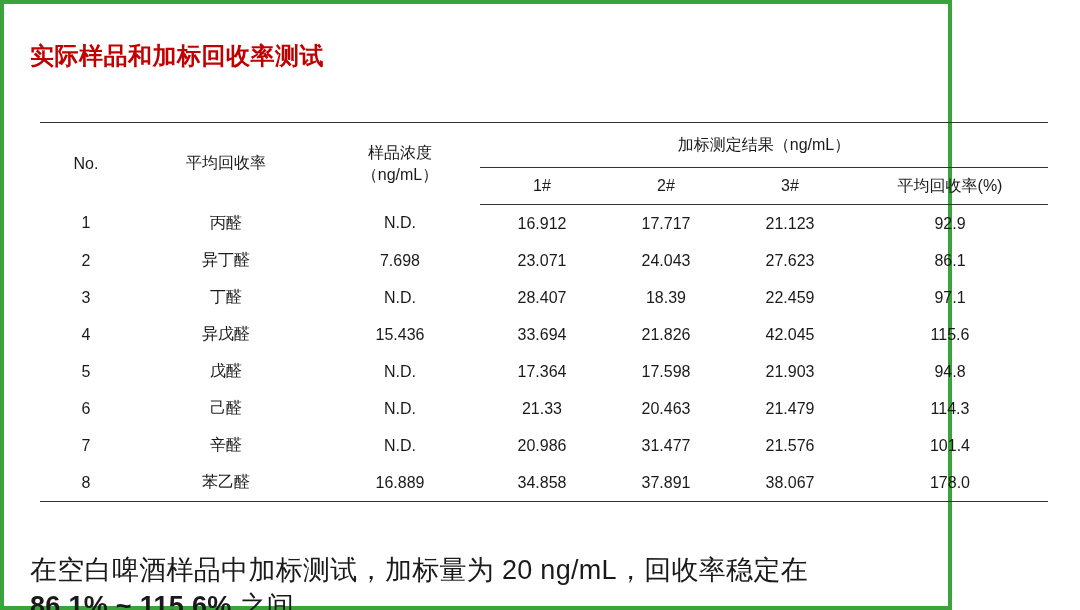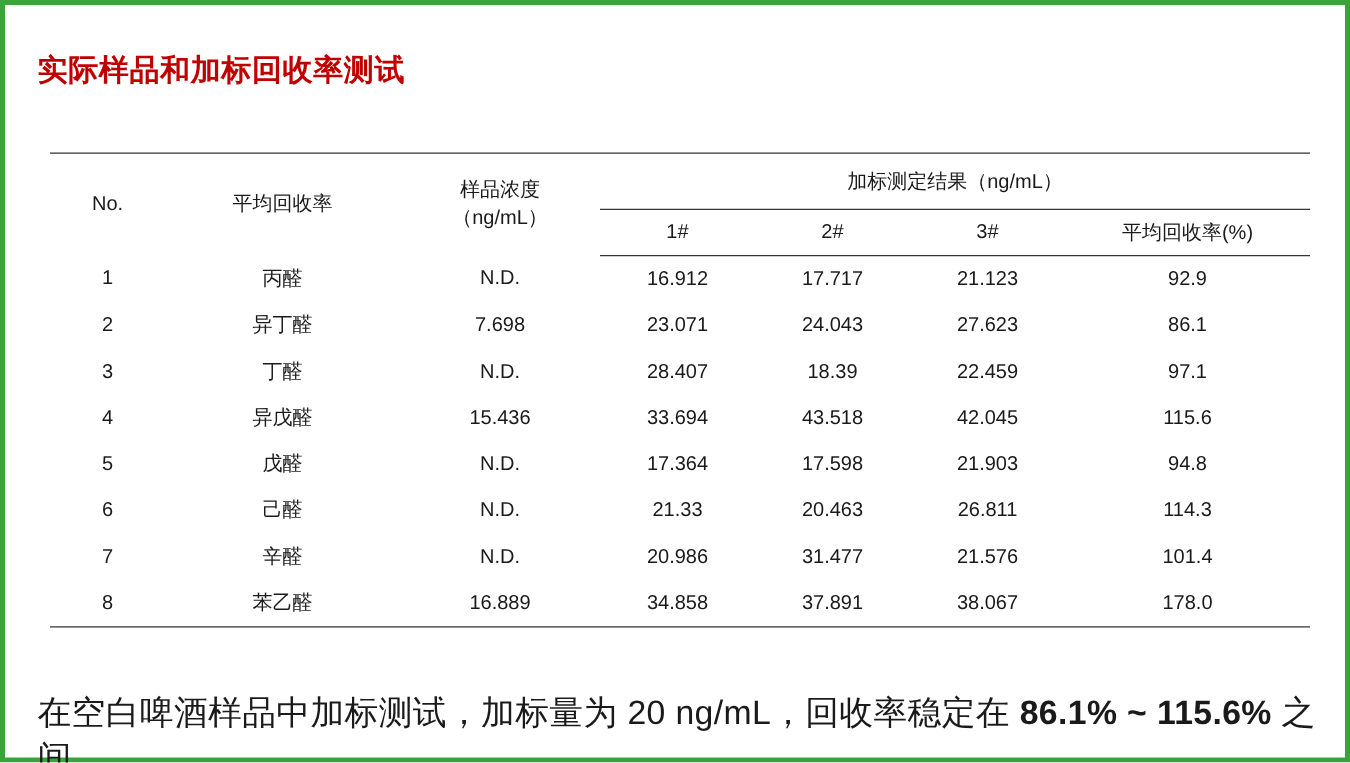--- a/index.html
+++ b/index.html
@@ -9,21 +9,21 @@
   body {
     width: 1080px;
     height: 610px;
     background: #ffffff;
     font-family: "Liberation Sans", sans-serif;
     overflow: hidden;
   }
   .slide {
     position: relative;
     box-sizing: border-box;
-    width: 1080px;
+    width: 952px;
     height: 610px;
     background: #ffffff;
     border: 4px solid #3aa33a;
     padding: 0;
   }
   .slide-title {
     position: absolute;
     left: 26px;
     top: 36px;
     font-size: 24px;
@@ -153,40 +153,40 @@
           <td>28.407</td>
           <td>18.39</td>
           <td>22.459</td>
           <td>97.1</td>
         </tr>
         <tr>
           <td>4</td>
           <td>异戊醛</td>
           <td>15.436</td>
           <td>33.694</td>
-          <td>43.518</td>
+          <td>21.826</td>
           <td>42.045</td>
           <td>115.6</td>
         </tr>
         <tr>
           <td>5</td>
           <td>戊醛</td>
           <td>N.D.</td>
           <td>17.364</td>
           <td>17.598</td>
           <td>21.903</td>
           <td>94.8</td>
         </tr>
         <tr>
           <td>6</td>
           <td>己醛</td>
           <td>N.D.</td>
           <td>21.33</td>
           <td>20.463</td>
-          <td>26.811</td>
+          <td>21.479</td>
           <td>114.3</td>
         </tr>
         <tr>
           <td>7</td>
           <td>辛醛</td>
           <td>N.D.</td>
           <td>20.986</td>
           <td>31.477</td>
           <td>21.576</td>
           <td>101.4</td>

